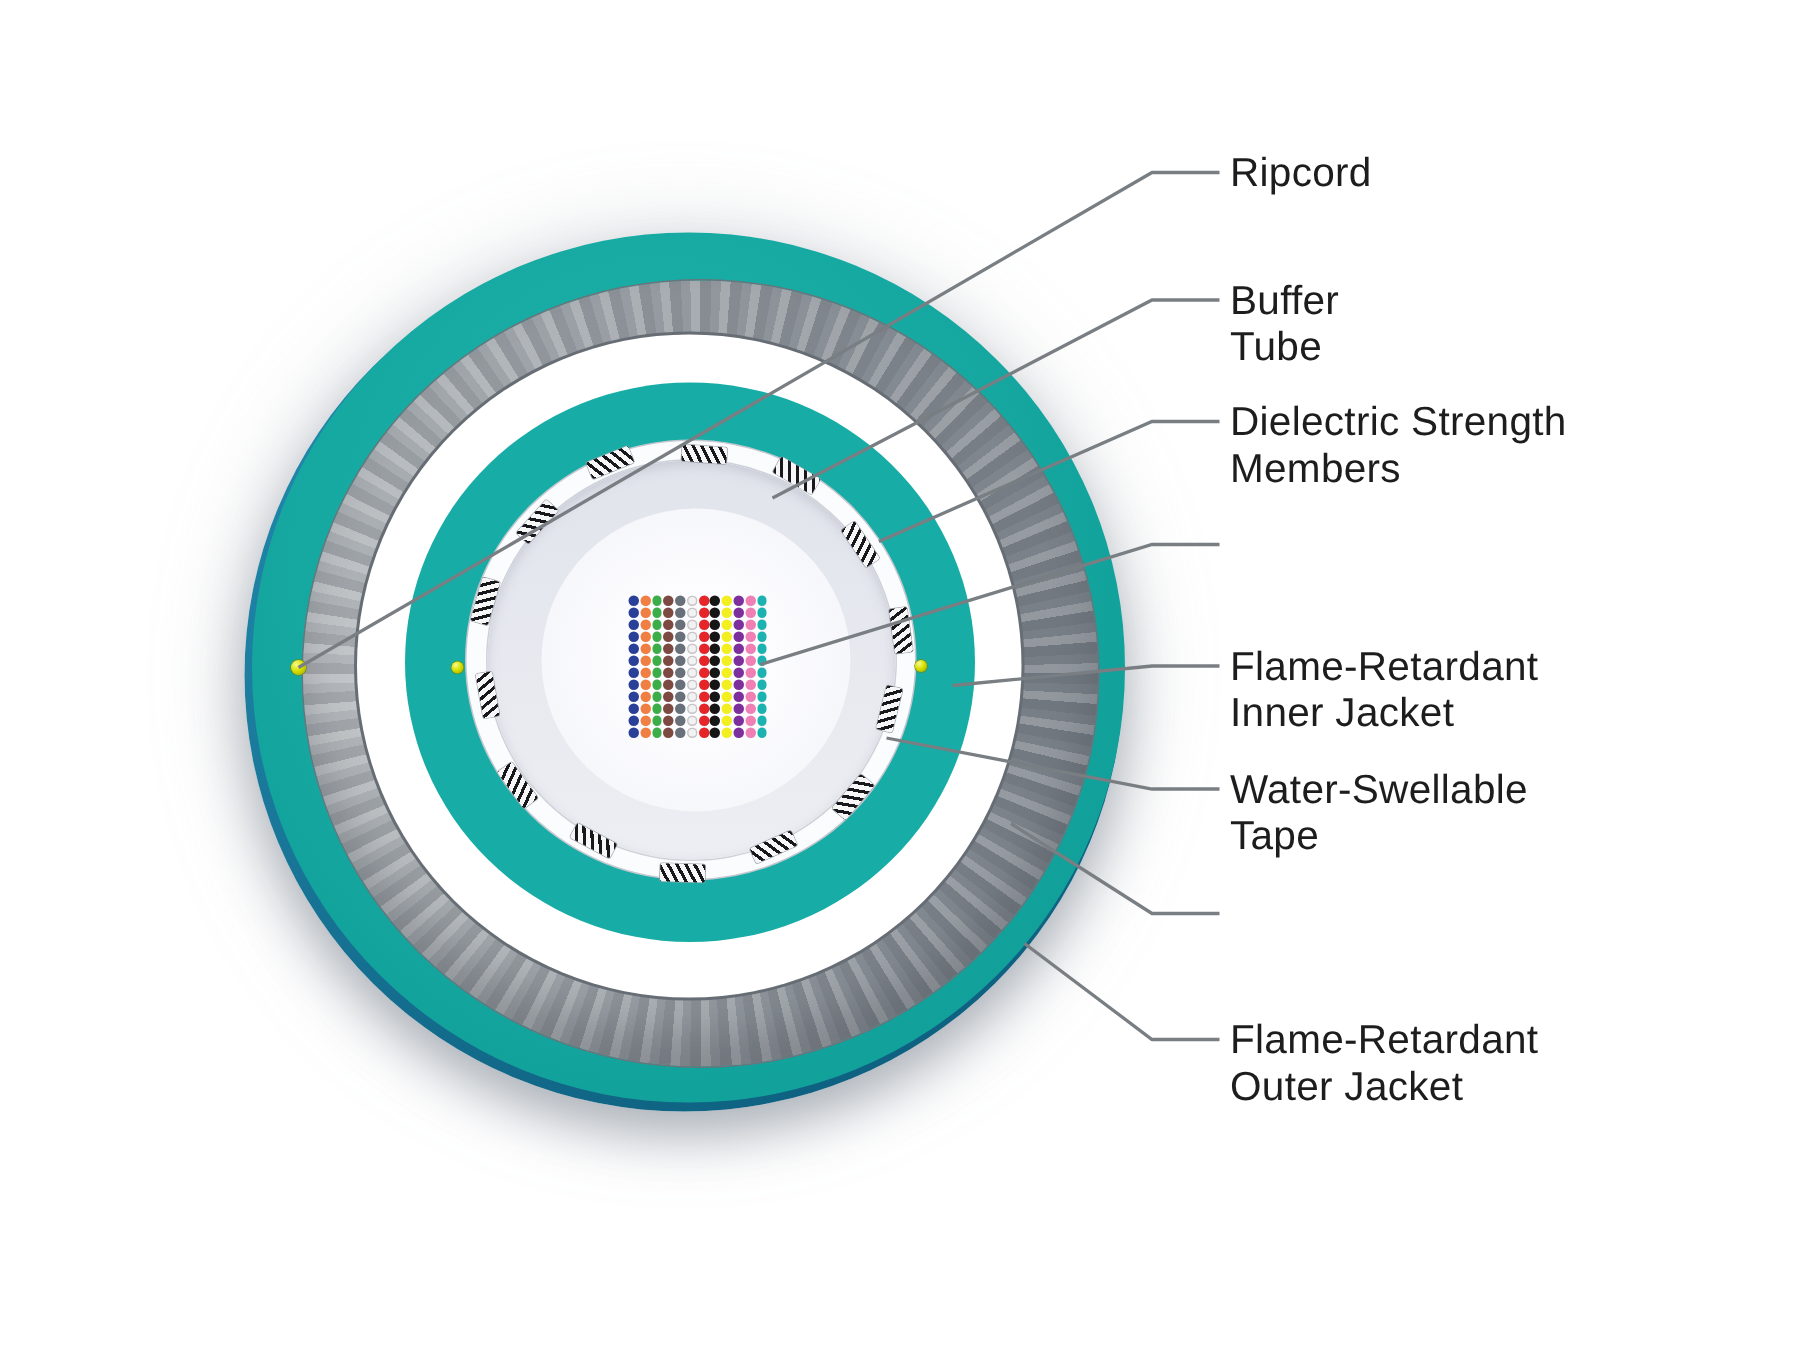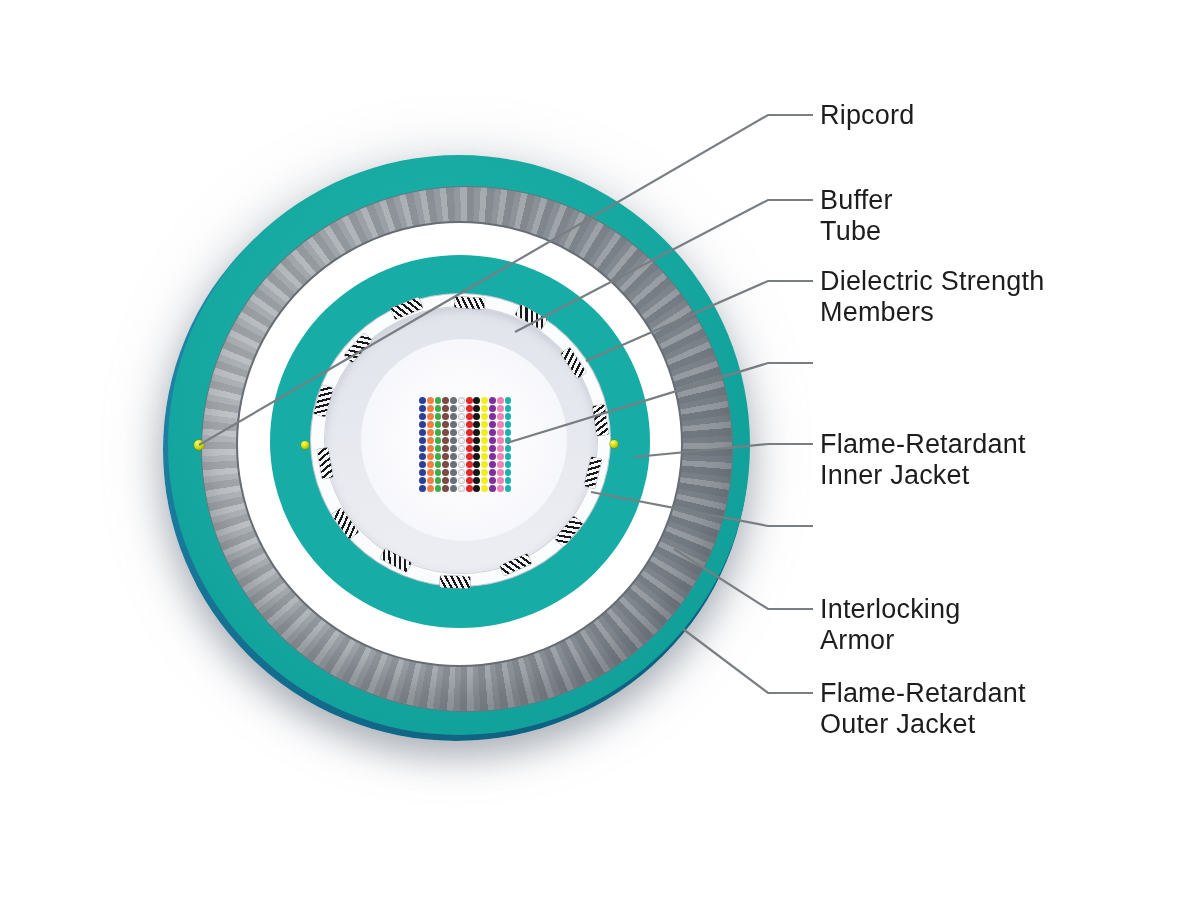--- a/index.html
+++ b/index.html
@@ -307,18 +307,18 @@
     <polyline points="795,693 750,693 665,629"></polyline>
   </svg>
 
   <div class="label" id="lab0">Ripcord</div>
   <div class="label" id="lab1">Buffer
 Tube</div>
   <div class="label" id="lab2">Dielectric Strength
 Members</div>
   <div class="label" id="lab4">Flame-Retardant
 Inner Jacket</div>
-  <div class="label" id="lab6">Interlocking
-Armor</div>
+  <div class="label" id="lab5">Water-Swellable
+Tape</div>
   <div class="label" id="lab7">Flame-Retardant
 Outer Jacket</div>
 
 </div>
 
 </body></html>

